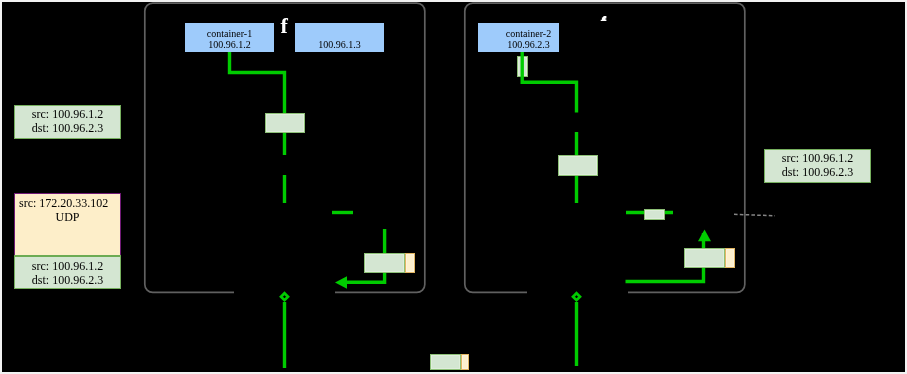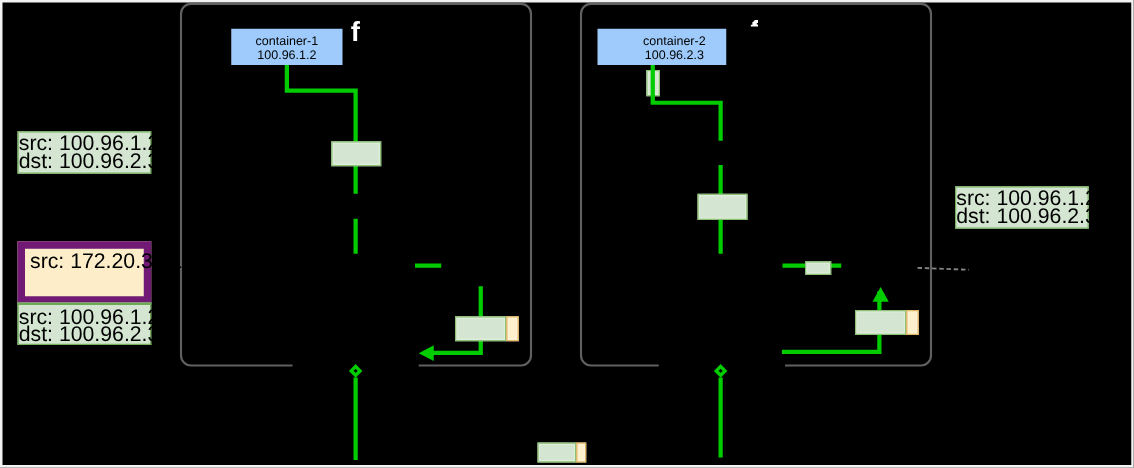--- a/index.html
+++ b/index.html
@@ -1,30 +1,30 @@
 <!DOCTYPE html>
 <html><head>
 <meta charset="utf-8">
 <title>diagram</title>
 <style>
   html,body{margin:0;padding:0;background:#fff;}
   #stage{position:relative;width:907px;height:374px;background:#f2f2f2;overflow:hidden;
-         font-family:Liberation Sans, sans-serif;}
+         font-family:Liberation Serif, serif;}
   #canvas{position:absolute;left:0px;top:0px;width:907px;height:374px;background:#000;overflow:hidden;}
   #frame{position:absolute;left:0;top:0;width:907px;height:374px;border:2px solid #f2f2f2;box-sizing:border-box;pointer-events:none;}
   .pod{position:absolute;background:#9ecbfb;color:#000;font-size:10px;text-align:center;}
   .pod div{line-height:11px;height:11px;}
   .pod{padding-top:4.5px;box-sizing:border-box;}
-  .lbl{position:absolute;border:1px solid #76b05e;background:#d4e6d2;font-size:17px;color:#000;
+  .lbl{position:absolute;border:1px solid #76b05e;background:#d4e6d2;font-size:12px;color:#000;
        text-align:center;padding:2px 0 3px;box-sizing:border-box;}
   .lbl .row{line-height:13.5px;height:13.5px;white-space:nowrap;}
   .lbl .ctr{text-align:center;}
   .lbl .lft{text-align:left;padding-left:4px;}
   .lbl.stack{border:none;background:none;padding:0;}
-  .lbl.stack .outer{border:6px solid #701a75;background:#fdeec9;padding:3px 0 16px;box-sizing:border-box;height:50px;}
+  .lbl.stack .outer{border:1px solid #701a75;background:#fdeec9;padding:3px 0 16px;box-sizing:border-box;height:63px;}
   .lbl.stack .inner{border:1px solid #76b05e;border-top:2px solid #6cab53;background:#d4e6d2;padding:3px 0 0;box-sizing:border-box;height:34px;margin-top:-1px;}
   .mark{position:absolute;color:#fff;font-weight:bold;font-size:19px;line-height:19px;}
   .ifbox{position:absolute;background:#d4e6d2;border:1px solid #8dc077;box-sizing:border-box;
          box-shadow:inset 0 0 0 1px #dfeedb;}
   .orbox{position:absolute;background:#fef0cd;border:1px solid #e2b762;box-sizing:border-box;
          box-shadow:inset 0 0 0 1px #fdf3dd;}
   svg{position:absolute;left:0;top:0;overflow:visible;}
   svg.marksvg{overflow:visible;}
 </style>
 </head>
@@ -68,21 +68,25 @@
       <path d="M284.5 293.2 L288 296.7 L284.5 300.2 L281 296.7 Z" fill="none" stroke="#00cc00" stroke-width="2.7"></path>
       <path d="M576.5 293.2 L580 296.7 L576.5 300.2 L573 296.7 Z" fill="none" stroke="#00cc00" stroke-width="2.7"></path>
 
       <path d="M734 214.3 L775 215.8" fill="none" stroke="#858585" stroke-width="1.5" stroke-dasharray="3.6 2.2"></path>
     </svg>
 
     <div class="pod" style="left:185px;top:23px;width:89px;height:29px;">
       <div>container-1</div>
       <div>100.96.1.2</div>
     </div>
-    <div class="pod" style="left:478px;top:23px;width:103px;height:29px;padding-left:20px;">
+    <div class="pod" style="left:295px;top:23px;width:89px;height:29px;">
+      <div></div>
+      <div>100.96.1.3</div>
+    </div>
+    <div class="pod" style="left:478px;top:23px;width:81px;height:29px;padding-left:20px;">
       <div>container-2</div>
       <div>100.96.2.3</div>
     </div>
 
     <div class="mark" style="left:280.5px;top:15.2px;font-size:22px;line-height:22px;">f</div>
     <svg class="marksvg" style="left:600px;top:15px;width:8px;height:8px;position:absolute;">
       <path d="M3.2 1.6 L4.2 0.9 L6.4 0.9 L6.4 3.4 L5.4 3.4 L5.4 4.6 L6.4 4.6 L6.4 6.1
                L0.7 6.1 L0.7 4.7 L1.9 4.7 L1.9 2.6 L2.6 2.6 Z" fill="#ffffff"></path>
     </svg>
 
@@ -97,20 +101,21 @@
     <div class="orbox" style="left:461px;top:354px;width:8px;height:16px;"></div>
 
     <div class="lbl" style="left:14px;top:105px;width:107px;">
       <div class="row">src: 100.96.1.2</div>
       <div class="row">dst: 100.96.2.3</div>
     </div>
 
     <div class="lbl stack" style="left:14px;top:193px;width:107px;">
       <div class="outer">
         <div class="row lft">src: 172.20.33.102</div>
+        <div class="row ctr">UDP</div>
       </div>
       <div class="inner">
         <div class="row ctr">src: 100.96.1.2</div>
         <div class="row ctr">dst: 100.96.2.3</div>
       </div>
     </div>
 
     <div class="lbl" style="left:764px;top:149px;width:107px;">
       <div class="row">src: 100.96.1.2</div>
       <div class="row">dst: 100.96.2.3</div>

